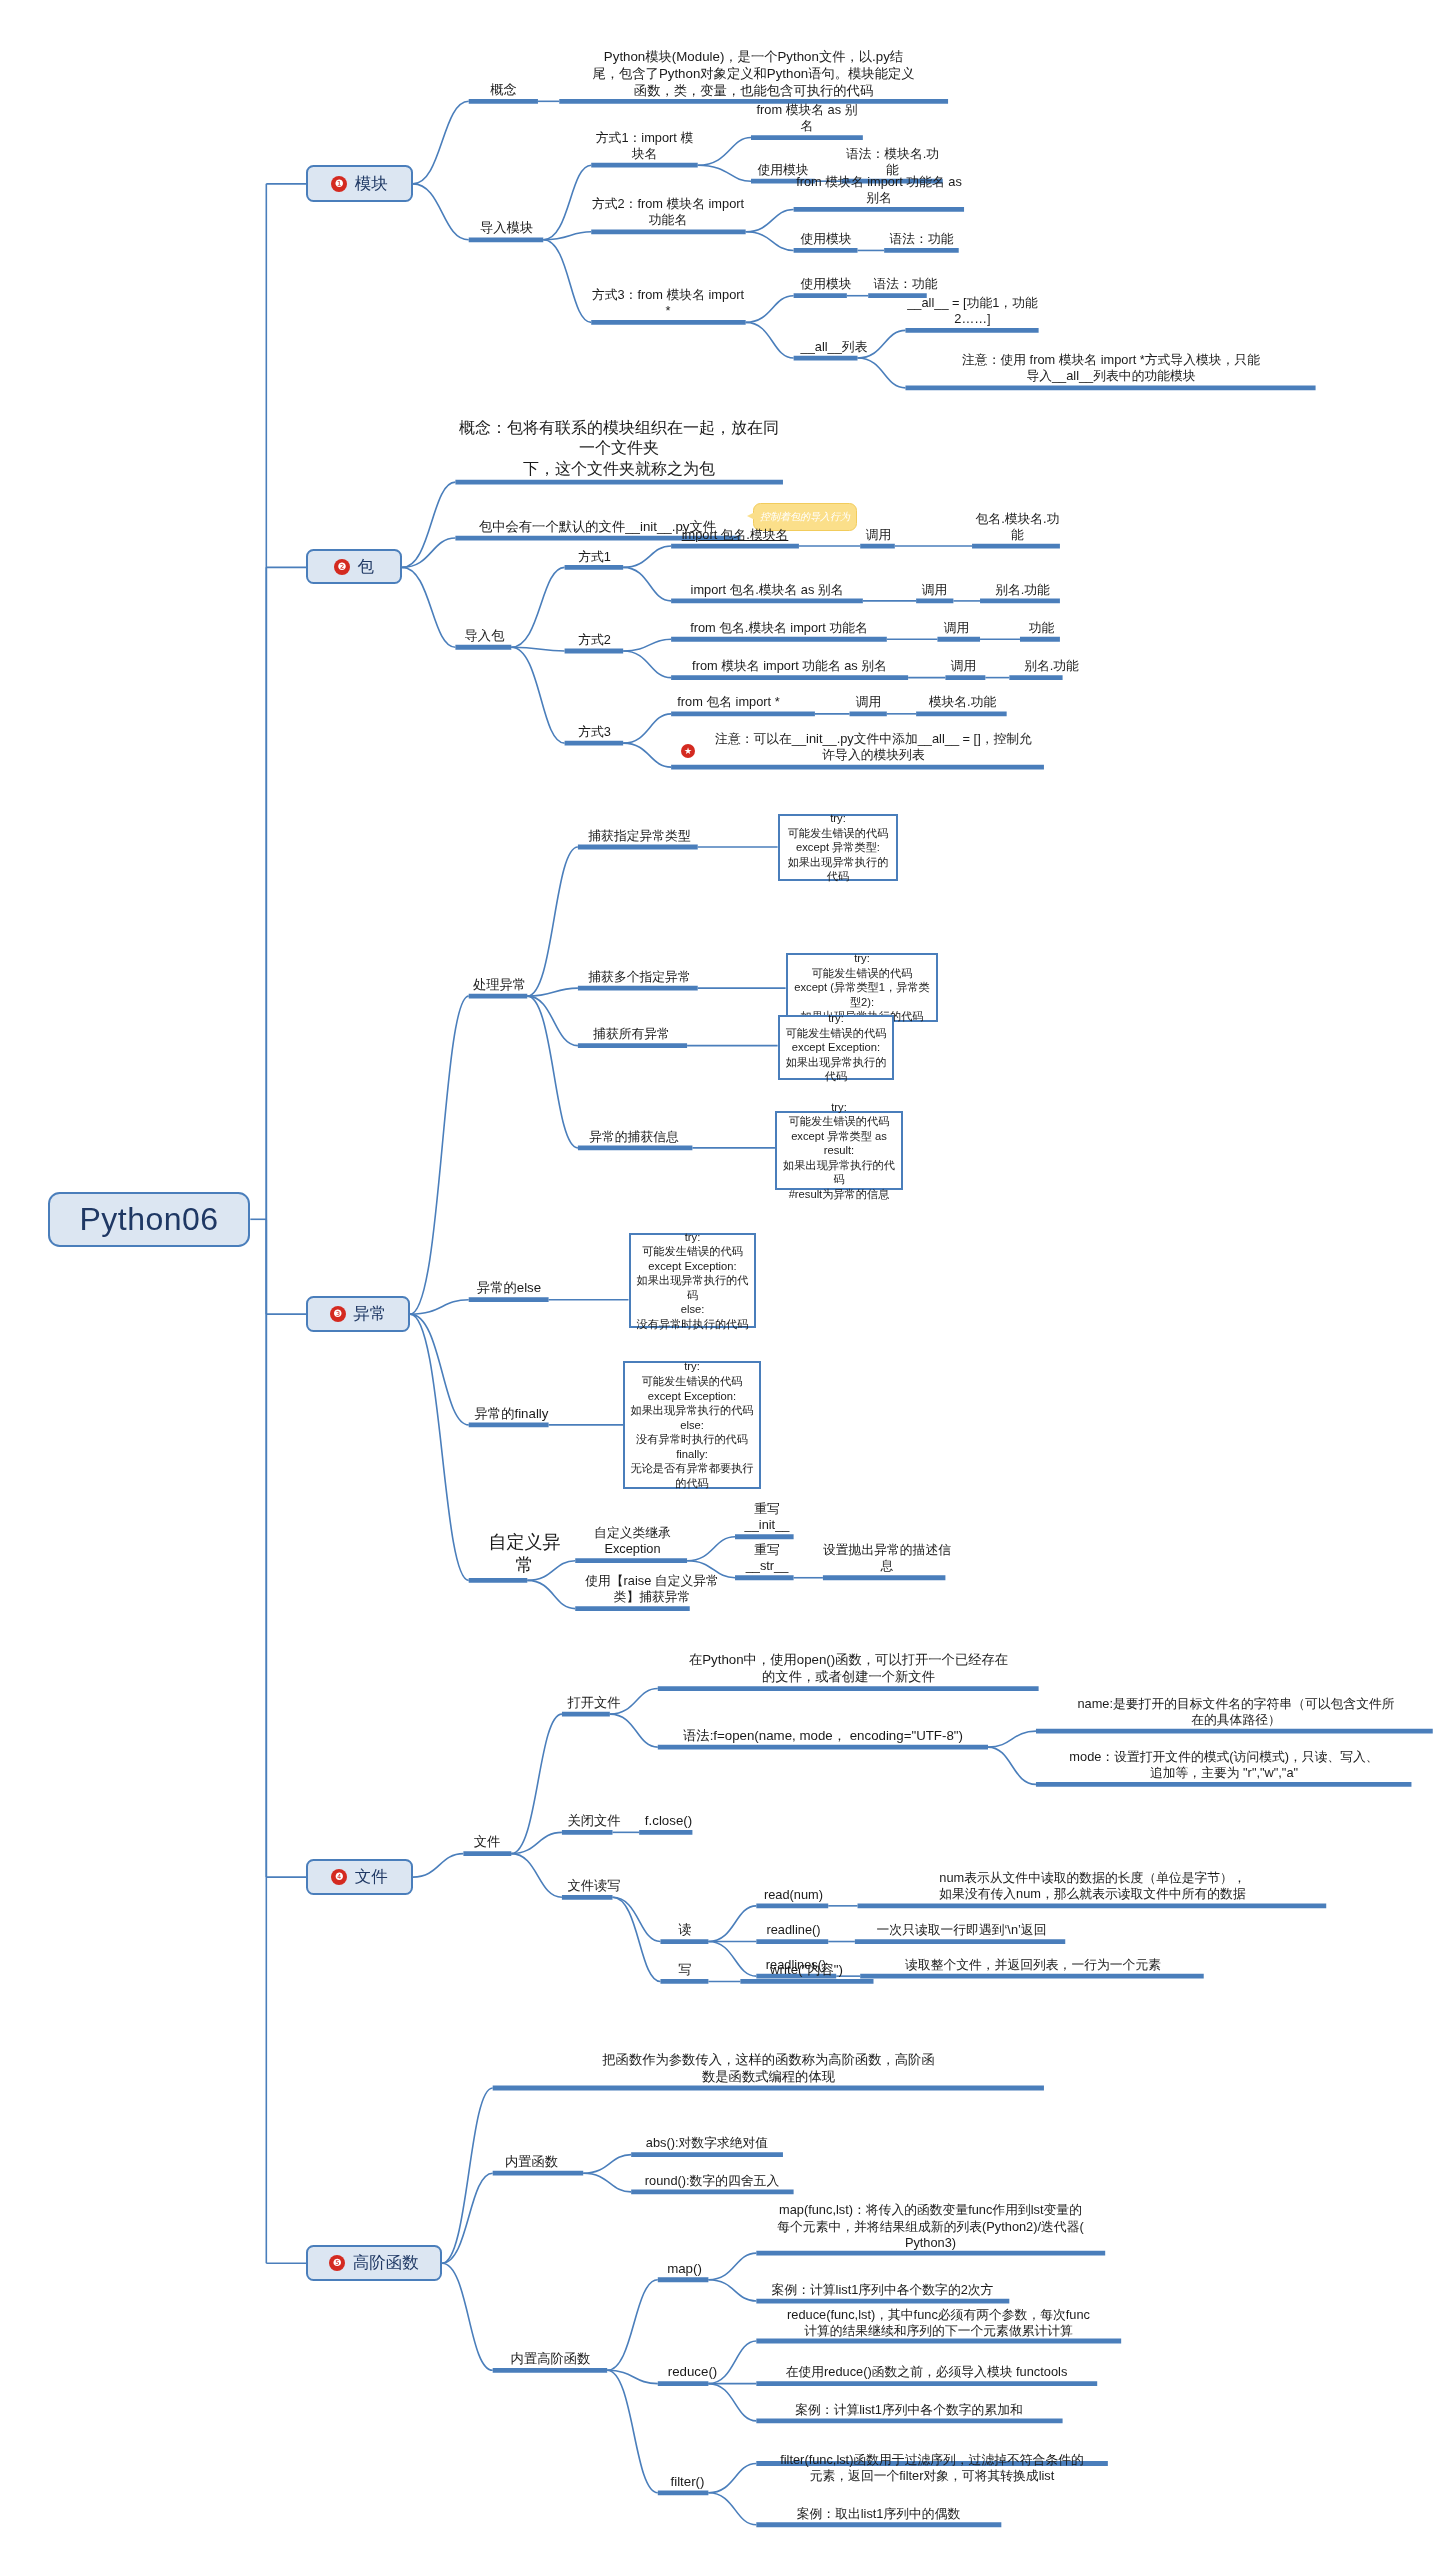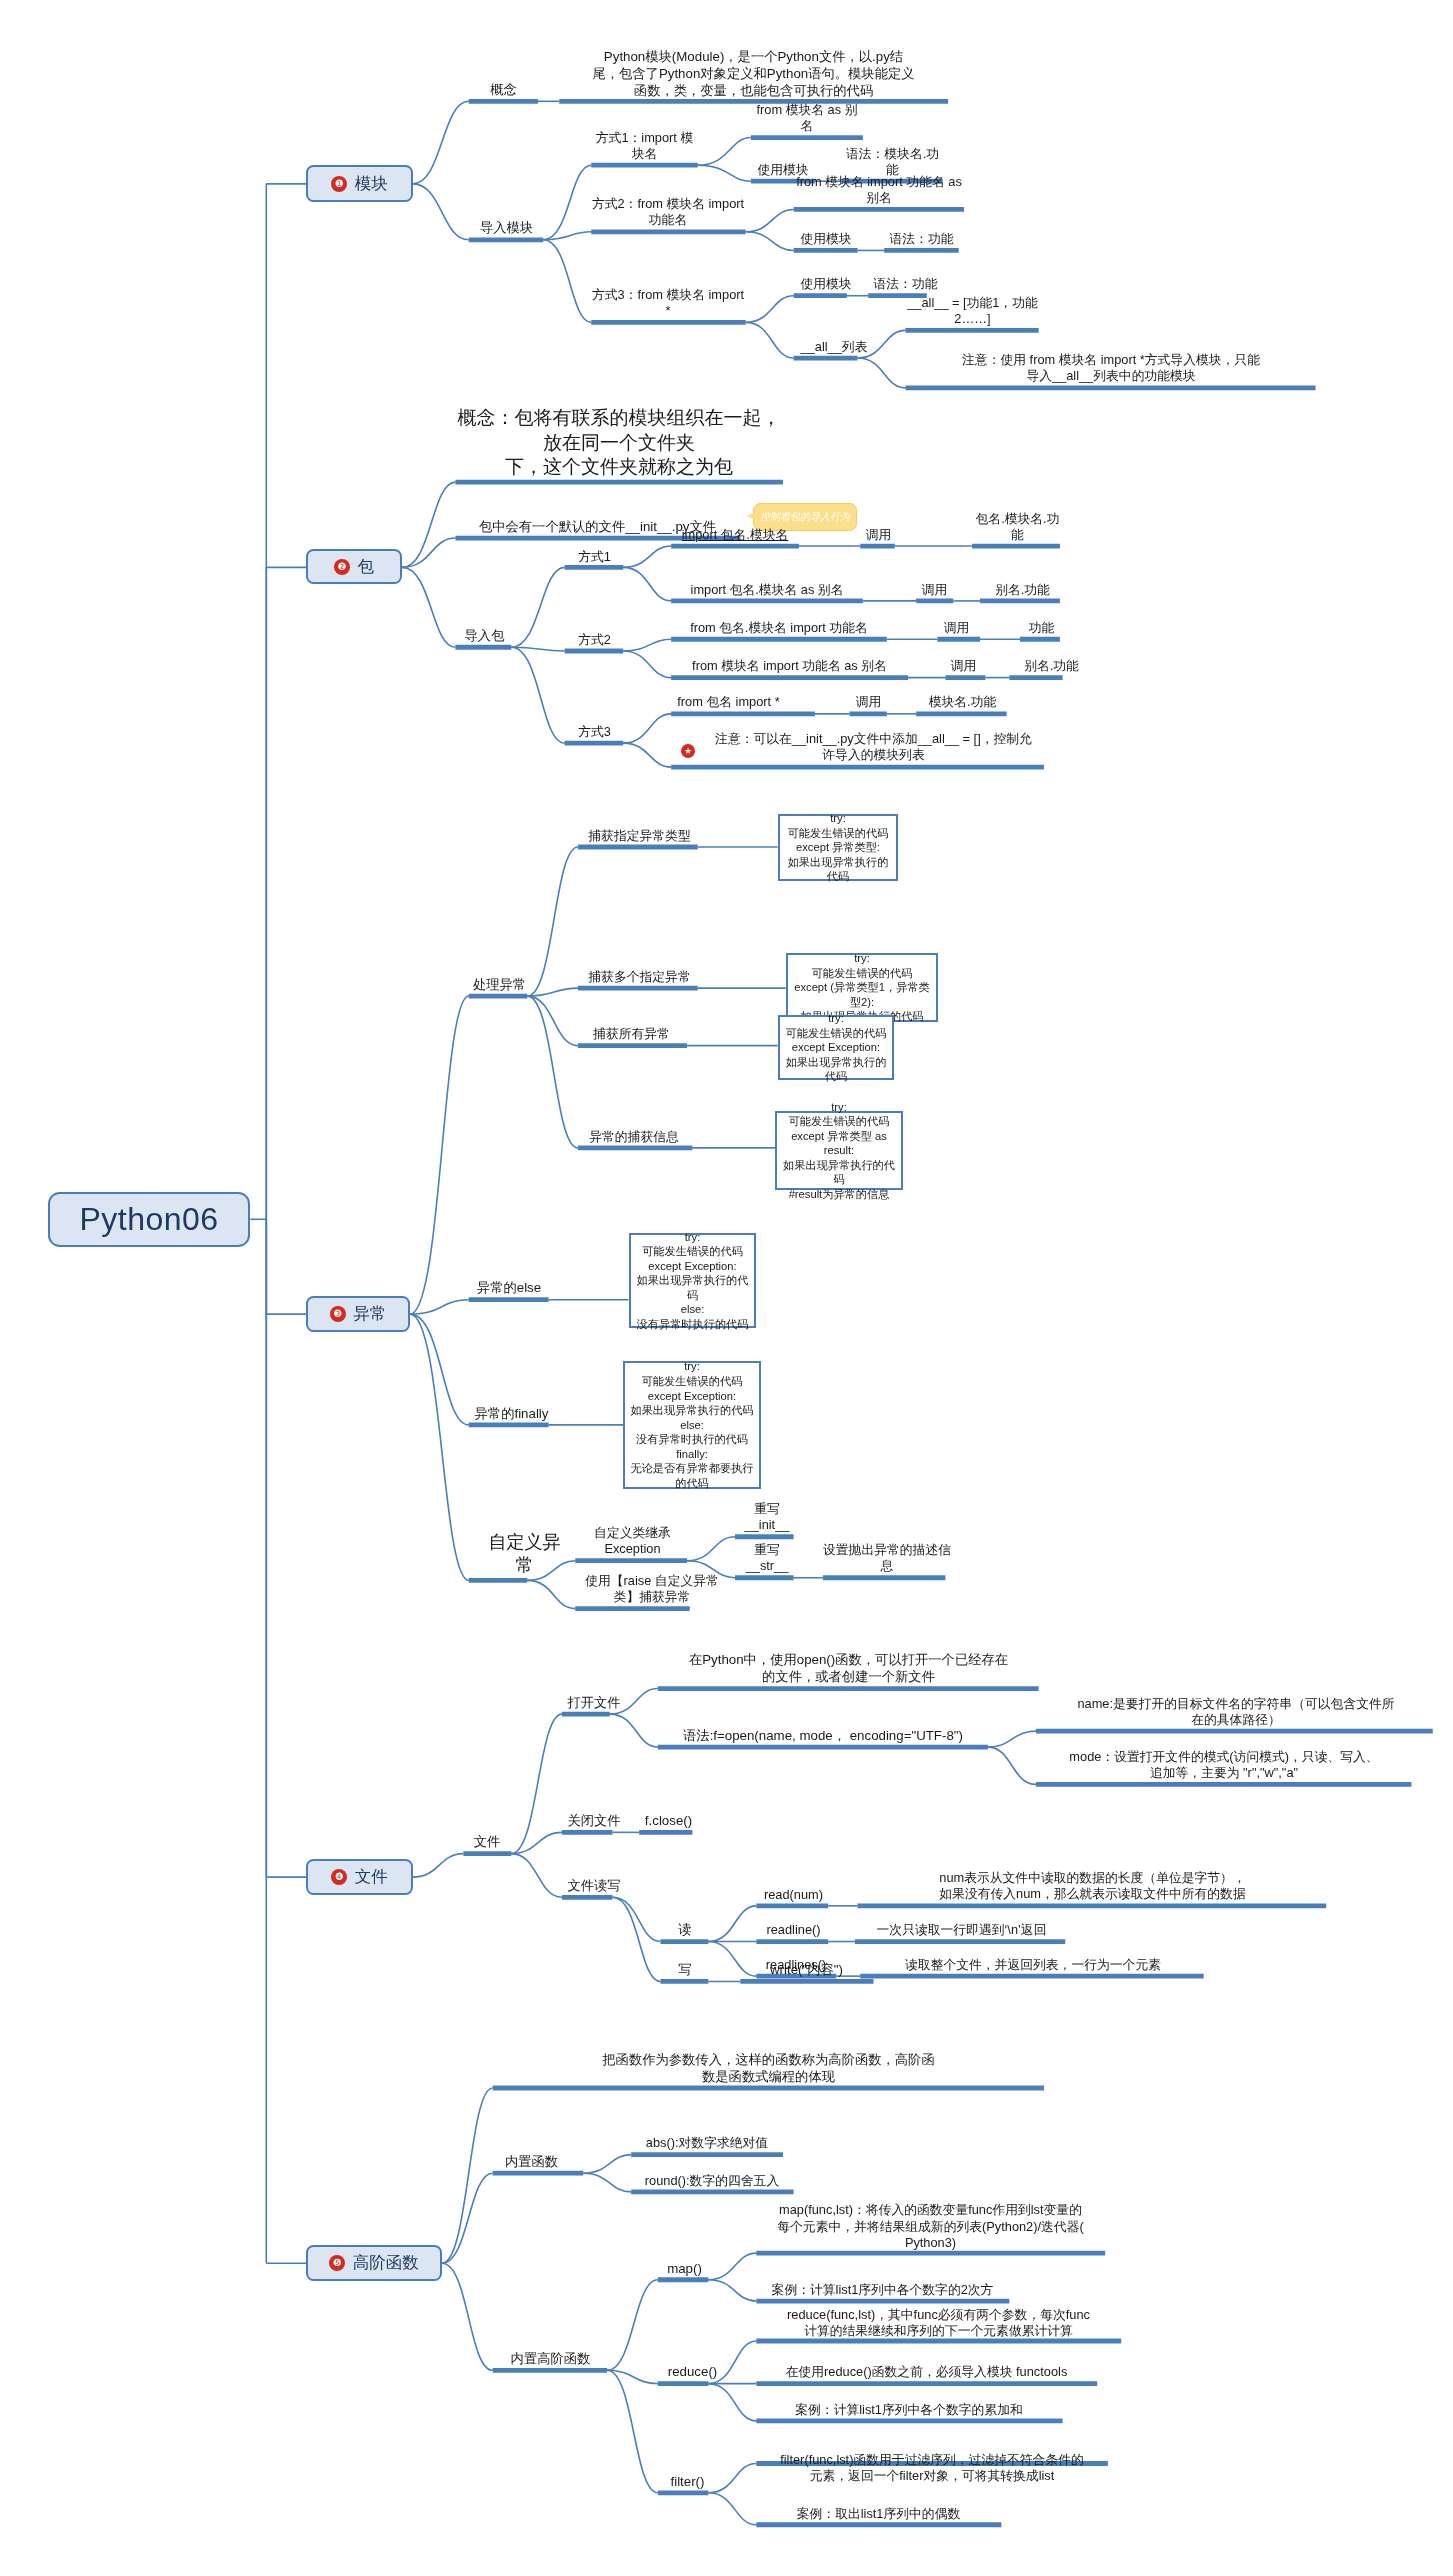--- a/index.html
+++ b/index.html
@@ -416,21 +416,21 @@
     <span class="txt">__all__列表</span>
   </div>
   <div class="topic" style="left:906px; top:309px; width:133px; height:20px; font-size:12.8px;">
     <span class="txt">__all__ = [功能1，功能2……]</span>
   </div>
   <div class="topic" style="left:906px; top:346px; width:410px; height:40px; font-size:12.8px;">
     <span class="txt">注意：使用 from 模块名 import *方式导入模块，只能
 导入__all__列表中的功能模块</span>
   </div>
 
-  <div class="topic" style="left:455px; top:441px; width:328px; height:40px; font-size:19px;">
+  <div class="topic" style="left:455px; top:441px; width:328px; height:40px; font-size:16px;">
     <span class="txt">概念：包将有联系的模块组织在一起，放在同一个文件夹
 下，这个文件夹就称之为包</span>
   </div>
   <div class="topic" style="left:455px; top:517px; width:285px; height:20px; font-size:13.3px;">
     <span class="txt">包中会有一个默认的文件__init__.py文件</span>
   </div>
   <div class="callout" style="left:753px; top:503px; width:104px; height:28px;">
     <span>控制着包的导入行为</span>
   </div>
   <div class="topic" style="left:455px; top:626px; width:59px; height:20px; font-size:13.3px;">

